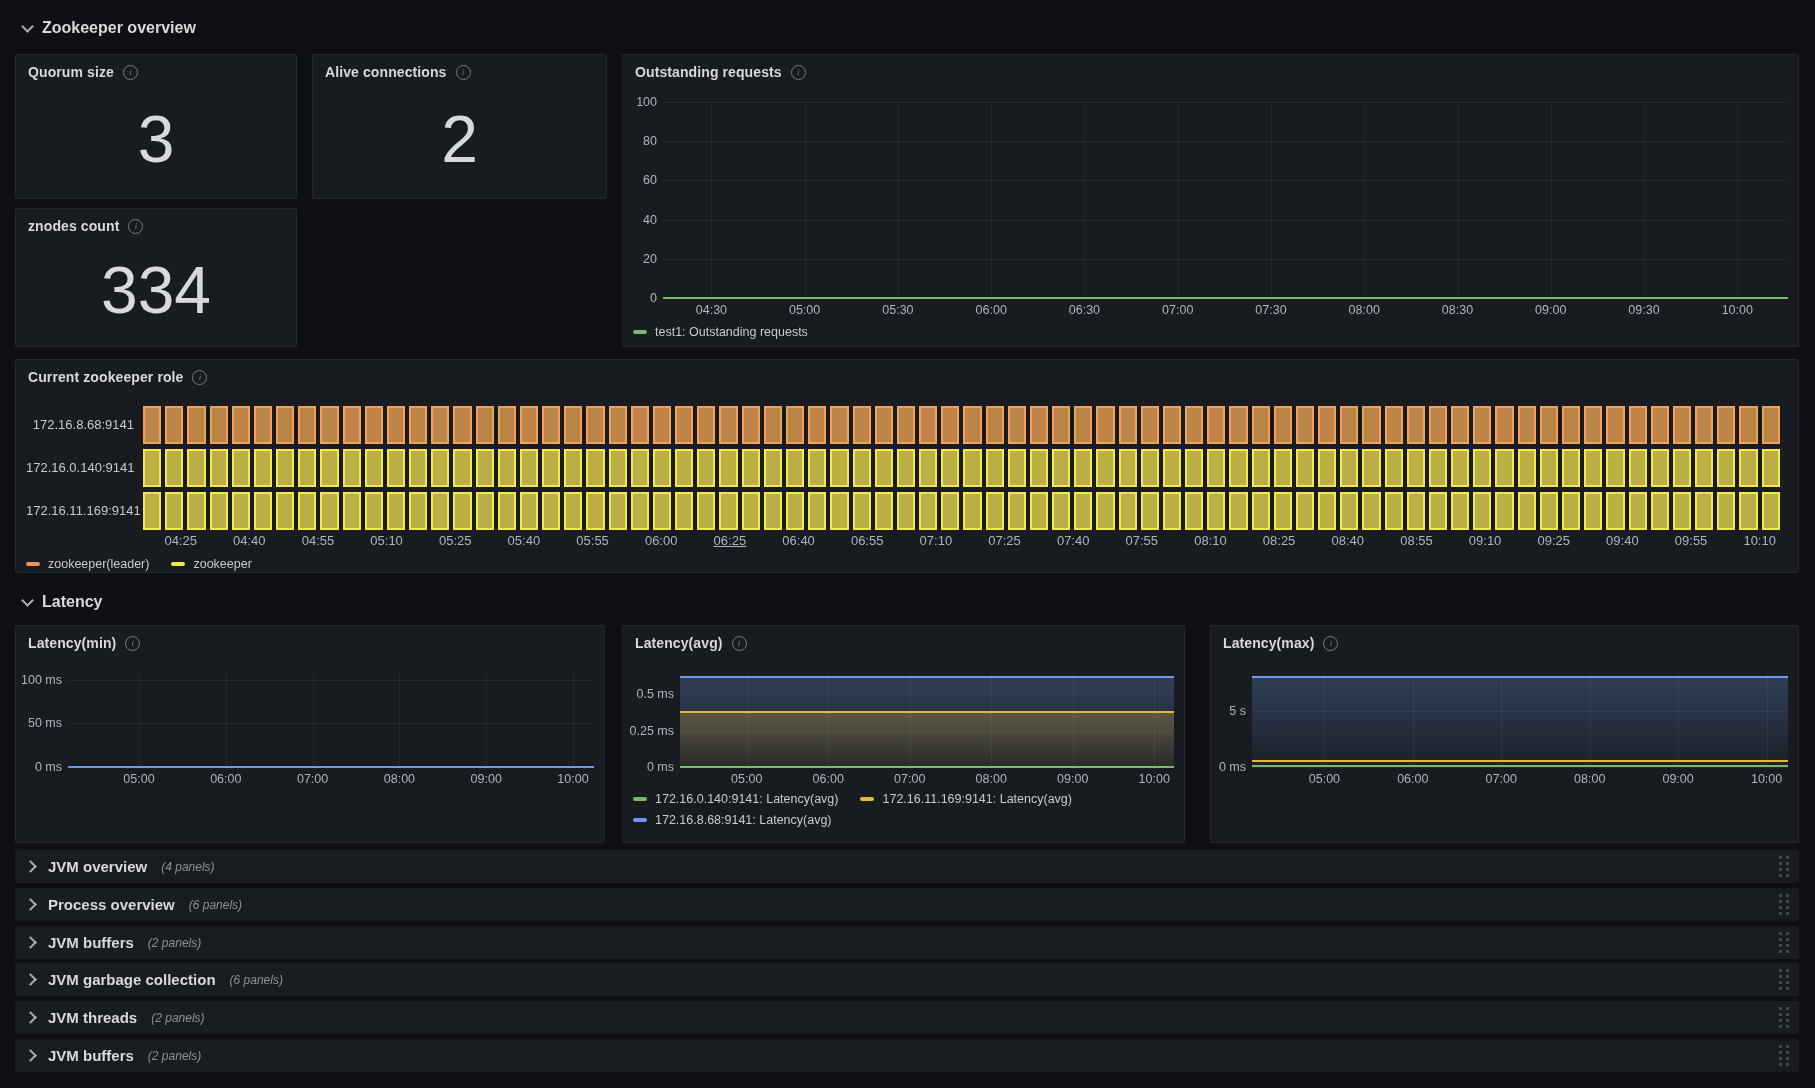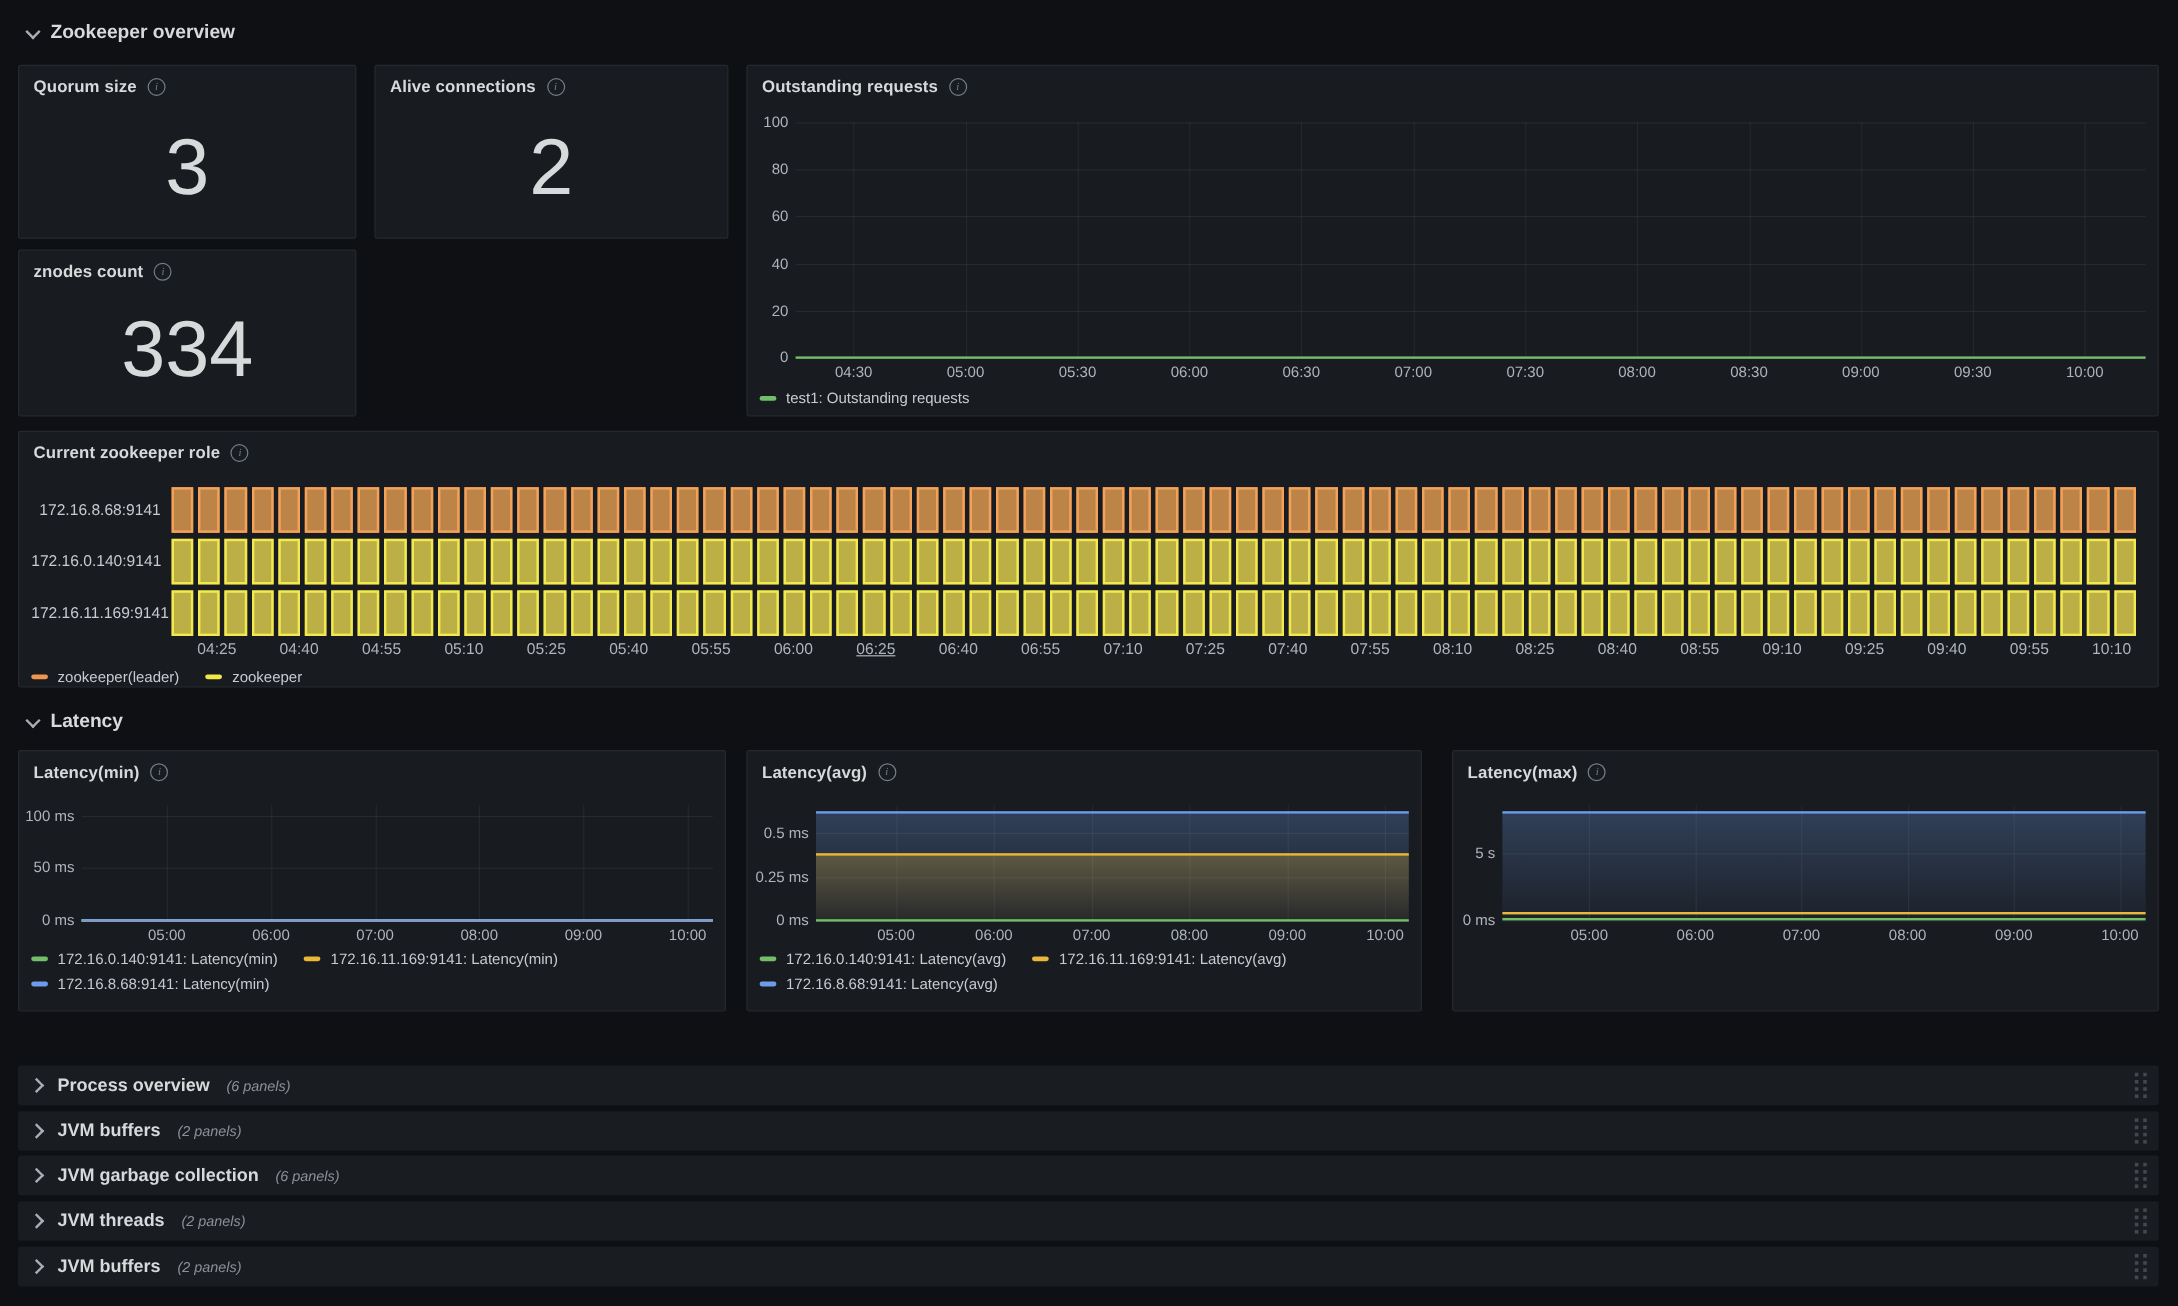--- a/index.html
+++ b/index.html
@@ -437,34 +437,20 @@
         <div class="xtick" style="left: 527px; top: 146px; width: 60px;">10:00</div>
         <div class="gridline-h" style="left: 52px; top: 53.7px; width: 526px;"></div>
         <div class="ytick" style="left: 0px; top: 45.7px; width: 46px;">100 ms</div>
         <div class="gridline-h" style="left: 52px; top: 97.4px; width: 526px;"></div>
         <div class="ytick" style="left: 0px; top: 89.4px; width: 46px;">50 ms</div>
         <div class="gridline-h" style="left: 52px; top: 141px; width: 526px;"></div>
         <div class="ytick" style="left: 0px; top: 133px; width: 46px;">0 ms</div>
         <div class="series-line" style="left: 52px; top: 140px; width: 526px; background: rgb(115, 191, 105);"></div>
         <div class="series-line" style="left: 52px; top: 140px; width: 526px; background: rgb(234, 184, 57);"></div>
         <div class="series-line" style="left: 52px; top: 140px; width: 526px; background: rgb(110, 155, 235);"></div>
-        <div class="legend" style="left: 10px; top: 166px; width: 566px;">
-          <div class="legend-item">
-            <div class="legend-swatch" style="background: rgb(115, 191, 105);"></div>
-            <div>172.16.0.140:9141: Latency(min)</div>
-          </div>
-          <div class="legend-item">
-            <div class="legend-swatch" style="background: rgb(234, 184, 57);"></div>
-            <div>172.16.11.169:9141: Latency(min)</div>
-          </div>
-          <div class="legend-item">
-            <div class="legend-swatch" style="background: rgb(110, 155, 235);"></div>
-            <div>172.16.8.68:9141: Latency(min)</div>
-          </div>
-        </div>
       </div>
   </div>
 
   <div class="panel" style="left:622px;top:625px;width:563px;height:218px">
     <div class="panel-header">
       <span class="ptitle">Latency(avg)</span>
       <span class="info-icon"></span>
     </div>
     <div class="chart-body" id="chart-latency-avg">
         <div class="plot-area" style="left: 57px; top: 45px; width: 494px; height: 96px;"></div>
@@ -531,20 +517,26 @@
         <div class="ytick" style="left: 0px; top: 77.2px; width: 35px;">5 s</div>
         <div class="gridline-h" style="left: 41px; top: 141px; width: 536px;"></div>
         <div class="ytick" style="left: 0px; top: 133px; width: 35px;">0 ms</div>
         <div class="series-area" style="left: 41px; top: 50.6px; width: 536px; height: 90.4px; background: linear-gradient(rgba(110, 155, 235, 0.28), rgba(110, 155, 235, 0.05));"></div>
         <div class="series-line" style="left: 41px; top: 138.7px; width: 536px; background: rgb(115, 191, 105);"></div>
         <div class="series-line" style="left: 41px; top: 133.9px; width: 536px; background: rgb(234, 184, 57);"></div>
         <div class="series-line" style="left: 41px; top: 49.6px; width: 536px; background: rgb(110, 155, 235);"></div>
       </div>
   </div>
 
+  <div class="crow" style="left:15px;top:850px;width:1784px;height:33px">
+    <span class="chev right"></span>
+    <span class="crow-title">JVM overview</span>
+    <span class="crow-count">(4 panels)</span>
+    <span class="drag-handle"></span>
+  </div>
   <div class="crow" style="left:15px;top:888px;width:1784px;height:33px">
     <span class="chev right"></span>
     <span class="crow-title">Process overview</span>
     <span class="crow-count">(6 panels)</span>
     <span class="drag-handle"></span>
   </div>
   <div class="crow" style="left:15px;top:926px;width:1784px;height:33px">
     <span class="chev right"></span>
     <span class="crow-title">JVM buffers</span>
     <span class="crow-count">(2 panels)</span>

